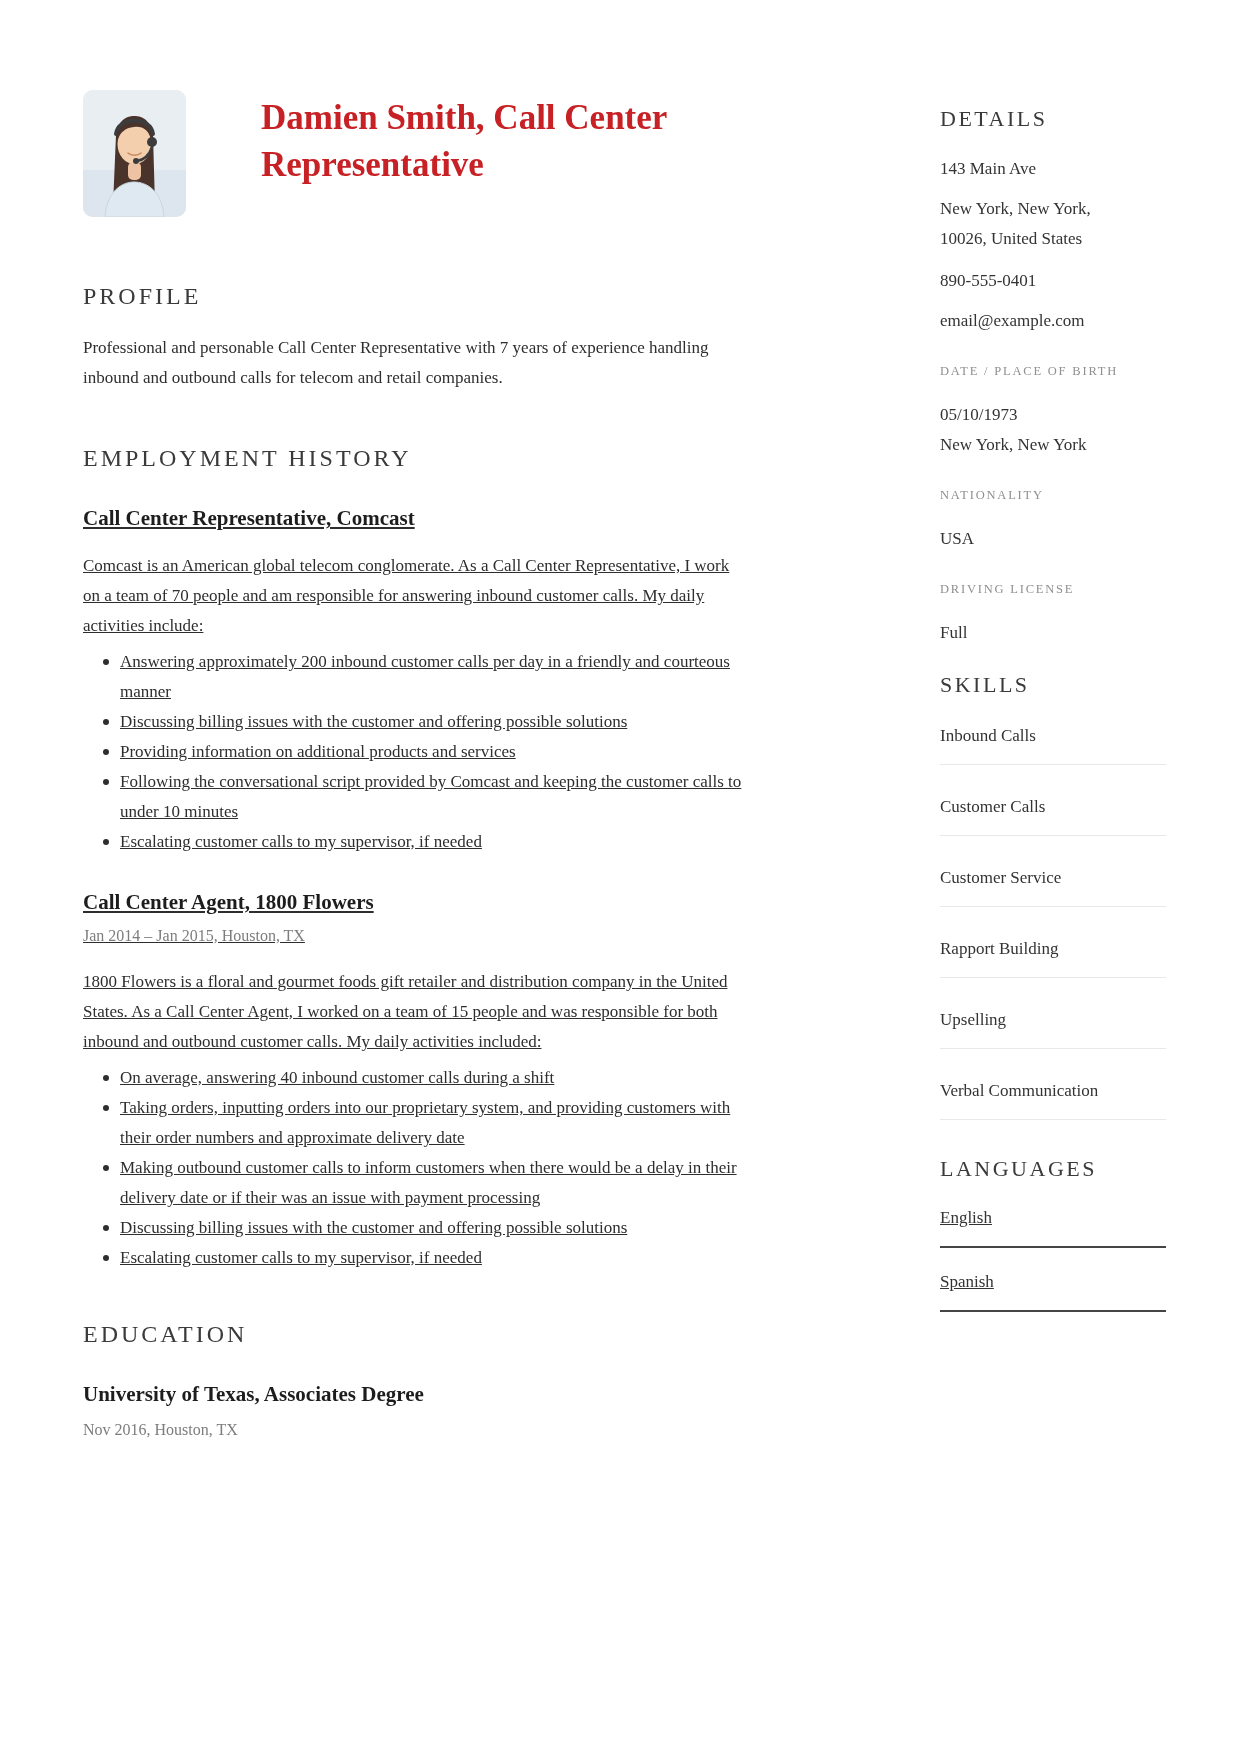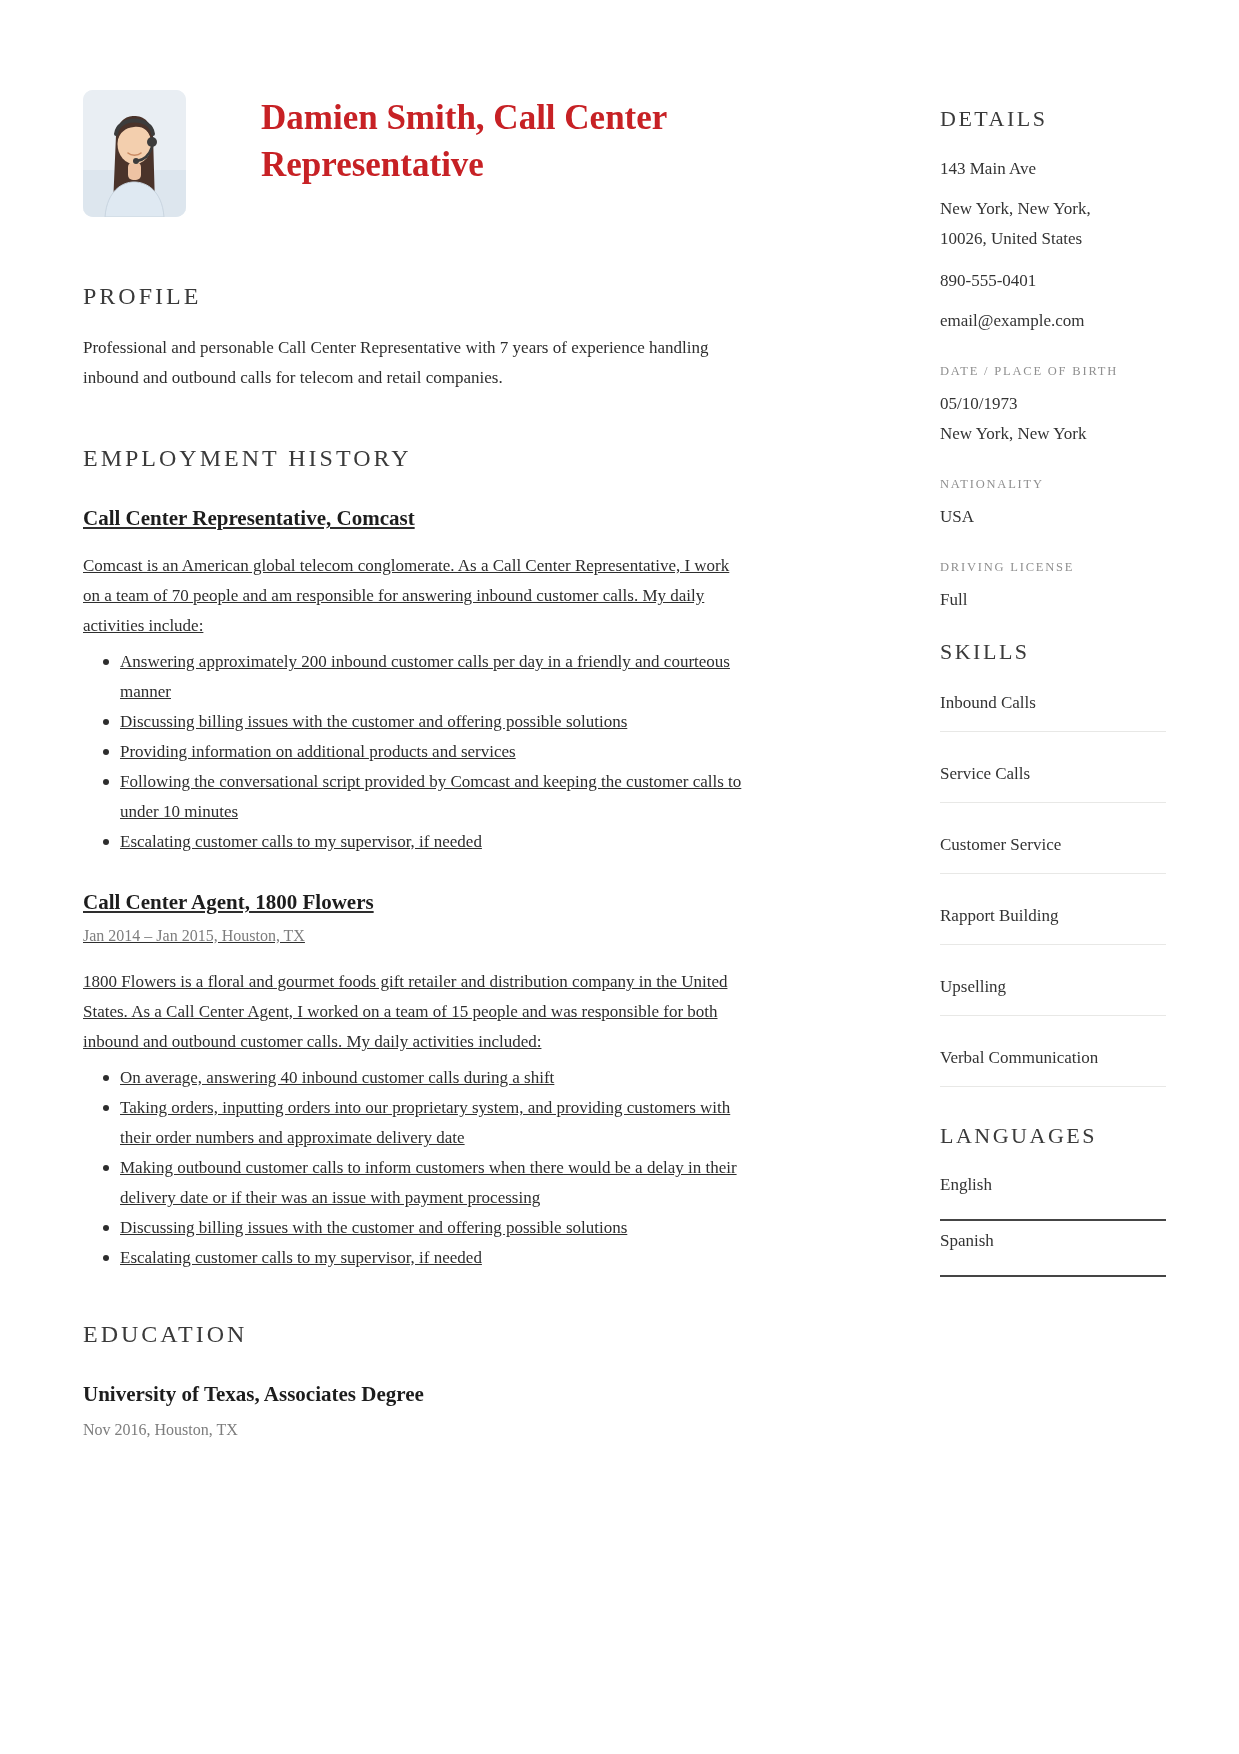--- a/index.html
+++ b/index.html
@@ -67,34 +67,35 @@
   .details-sec .side-heading{margin-top:14px;}
   .side-val{font-size:17px;line-height:30px;color:#333;margin:0;}
   .address1{margin-top:20px;}
   .address2{margin-top:10px;width:180px;}
   .phone{margin-top:12px;}
   .email{margin-top:10px;}
   .side-label{
     font-size:12.5px;line-height:16px;letter-spacing:1.8px;
     color:#8f8f8f;margin:27px 0 0 0;text-transform:uppercase;
   }
-  .side-label + .side-val{margin-top:10px;width:190px;}
+  .side-label + .side-val{margin-top:21px;width:190px;}
   .skills-sec .side-heading{margin-top:22px;}
   .skill-list{margin-top:24px;}
   .skill-item{
     font-size:17px;line-height:24px;color:#333;
     padding-bottom:16px;margin-bottom:30px;
     border-bottom:1px solid var(--divider-light,#e8e8e6);
   }
   .languages-sec .side-heading{margin-top:34px;}
   .lang-list{margin-top:22px;}
   .lang-item{
     font-size:17px;line-height:24px;color:#333;
-    padding-bottom:22px;margin-bottom:8px;
+    padding-bottom:16px;margin-bottom:22px;
     border-bottom:2px solid var(--divider-dark,#454545);
+    text-decoration:underline;
   }
 </style>
 </head>
 <body>
 
 <div class="page">
   <div class="layout">
 
     <div class="left">
 
@@ -206,21 +207,21 @@
         <p class="side-val">Full</p>
       </section>
 
       <section class="skills-sec">
         <h2 class="side-heading">SKILLS</h2>
         <div class="skill-list">
 
 
             <div class="skill-item">Inbound Calls</div>
 
-            <div class="skill-item">Service Calls</div>
+            <div class="skill-item">Customer Calls</div>
 
             <div class="skill-item">Customer Service</div>
 
             <div class="skill-item">Rapport Building</div>
 
             <div class="skill-item">Upselling</div>
 
             <div class="skill-item">Verbal Communication</div>
           </div>
       </section>

